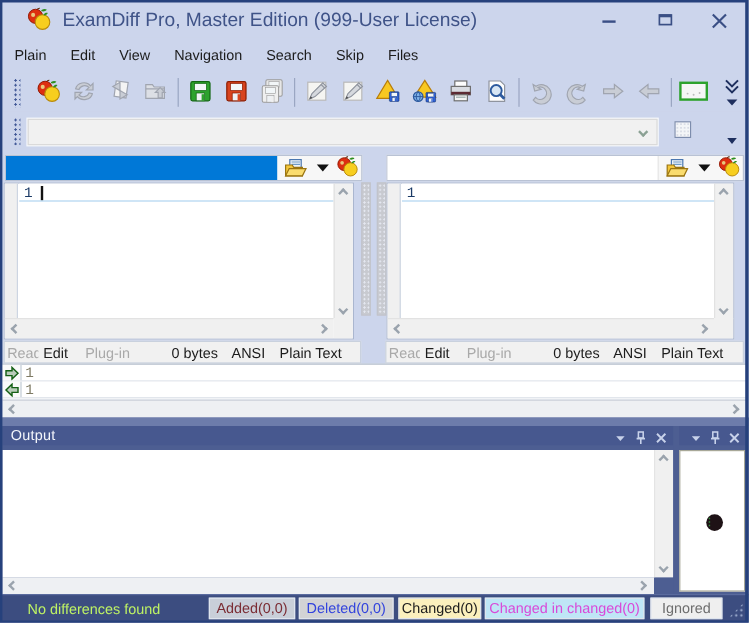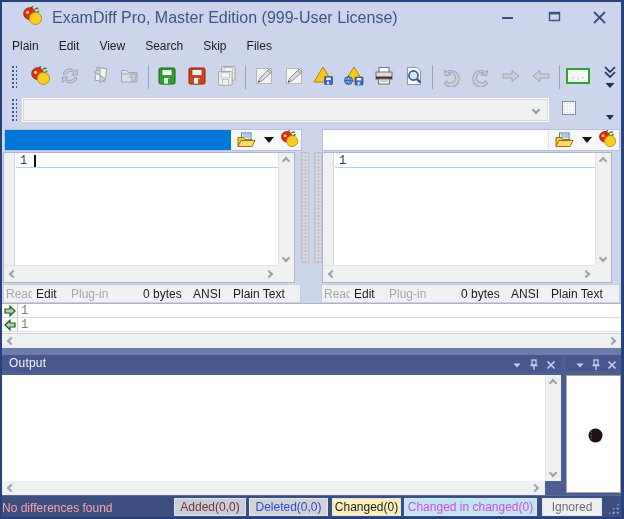--- a/index.html
+++ b/index.html
@@ -112,21 +112,21 @@
   #output-hscroll .chev.left { position:absolute; left:6px; top:4px; }
   #output-hscroll .chev.right { position:absolute; right:7px; top:4px; }
   #v-splitter { position:absolute; left:561px; top:7px; width:5px; height:140px; background:#4d5e92; }
   #stats-header { left:566px; width:55px; }
   #stats-header .dock-icons { right:3px; gap:4px; }
   #stats-content { position:absolute; left:566px; top:27px; width:55px; height:118px; background:#fff; border:1px solid #a8a898; }
   #stats-pie { position:absolute; left:21px; top:52px; }
 
   
   #statusbar { position:absolute; left:0; top:495px; width:624px; height:24px; background:#3c4d80; border-top:1px solid #5a6b9e; }
-  #status-message { position:absolute; left:2px; top:5px; color:#fca5a5; white-space:nowrap; }
+  #status-message { position:absolute; left:23px; top:5px; color:#bef264; white-space:nowrap; }
   .badge { position:absolute; top:2px; height:18px; border:1px solid #dfe5ee; display:flex; align-items:center; justify-content:center; white-space:nowrap; background-image:radial-gradient(circle, rgba(255,255,255,0.5) 0.7px, transparent 0.9px); background-size:4px 4px; }
   #resize-grip { position:absolute; right:4px; bottom:4px; width:13px; height:13px;
     background-image:radial-gradient(circle, #93a3c6 1px, transparent 1.2px);
     background-size:4.3px 4.3px; background-position:bottom right;
     clip-path:polygon(100% 0, 100% 100%, 0 100%); }
 </style>
 </head>
 <body>
 
 <div id="window">
@@ -158,20 +158,21 @@
       <svg width="34" height="31">
           <path d="M11 12 L22 23 M22 12 L11 23" stroke="#3a4f85" stroke-width="1.8"></path>
         </svg>
     </span>
   </div>
 
   <div id="menubar">
       <span class="menu-item">Plain</span>
       <span class="menu-item">Edit</span>
       <span class="menu-item">View</span>
+      <span class="menu-item">Navigation</span>
       <span class="menu-item">Search</span>
       <span class="menu-item">Skip</span>
       <span class="menu-item">Files</span>
     </div>
 
   <div id="toolbar1">
     <span class="grip" id="grip1"></span>
     <span id="tb-buttons">
         <span class="tb-btn">
           <span><svg width="21" height="21" viewBox="0 0 21 21">

